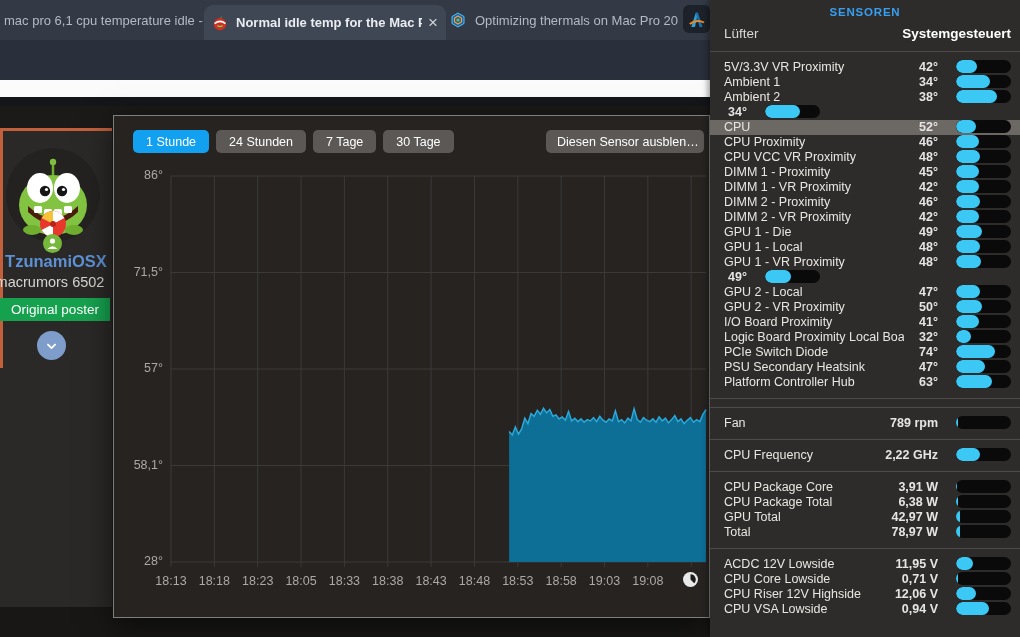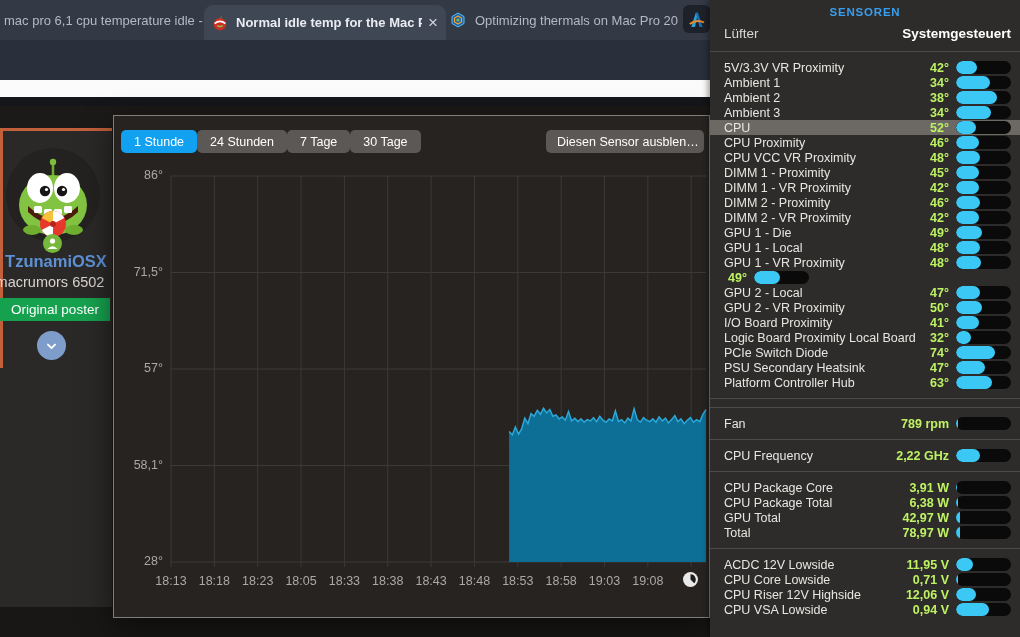--- a/index.html
+++ b/index.html
@@ -39,43 +39,43 @@
   .presence{position:absolute;left:43px;top:128px;width:19px;height:19px;}
   .username{position:absolute;left:-6px;top:146px;width:124px;text-align:center;color:#5d91d4;font-weight:700;font-size:16.5px;}
   .usertitle{position:absolute;left:-14px;top:168px;width:128px;text-align:center;color:#d6d3d0;font-size:14.5px;white-space:nowrap;}
   .op-badge{position:absolute;left:0;top:192px;width:110px;height:23px;background:#16a14f;color:#fff;
     font-size:13.5px;display:flex;align-items:center;justify-content:center;}
   .expand-btn{position:absolute;left:37px;top:225px;width:29px;height:29px;border-radius:50%;background:#7e9dcb;
     display:flex;align-items:center;justify-content:center;border:none;}
   
   .chart-window{position:absolute;left:113px;top:115px;width:597px;height:503px;background:#262321;
     border:1px solid #7e7e7e;box-sizing:border-box;box-shadow:0 8px 28px rgba(0,0,0,.55);}
-  .range-row{position:absolute;left:7px;top:14px;right:5px;height:24px;display:flex;}
+  .range-row{position:absolute;left:19px;top:14px;right:5px;height:24px;display:flex;gap:7px;}
   .rbtn{height:23px;border:none;border-radius:5px;background:#5b5855;color:#fff;font-size:12.5px;
     padding:0 13px;font-family:inherit;}
   .rbtn.active{background:#12a1f0;}
   .hide-btn{position:absolute;right:5px;top:14px;height:23px;border:none;border-radius:5px;background:#5b5855;
     color:#fff;font-size:12.5px;padding:0 11px;font-family:inherit;max-width:158px;white-space:nowrap;overflow:hidden;}
   .plot{position:absolute;left:0;top:0;width:597px;height:503px;}
   .ytick{position:absolute;width:48px;text-align:right;color:#aba8a5;font-size:12.5px;}
   .xtick{position:absolute;width:46px;text-align:center;color:#aba8a5;font-size:12.5px;}
   .clock-btn{position:absolute;left:568px;top:455px;width:17px;height:17px;border:none;background:transparent;padding:0;}
   
   .panel{position:absolute;left:710px;top:0;width:310px;height:637px;background:#2e2c2a;overflow:hidden;
     box-shadow:-2px 0 6px rgba(0,0,0,.4);}
   .panel-header{padding-top:6px;text-align:center;color:#379ff0;font-size:11.5px;font-weight:700;letter-spacing:.8px;}
   .fan-row{display:flex;justify-content:space-between;align-items:center;padding:8px 9px 0 14px;}
   .fan-label{color:#dad8d5;font-size:13.5px;}
   .fan-mode{color:#fff;font-size:13.5px;font-weight:700;}
   .psep{height:1px;background:#4d4b49;margin:8px 0;}
   .psep.first{margin-top:10px;}
-  .srow{height:15px;display:flex;align-items:center;padding:0 9px 0 14px;}
+  .srow{height:15px;display:flex;align-items:flex-start;padding:0 9px 0 14px;gap:11px;}
   .srow.hl{background:#6c6863;}
   .sname{flex:1;color:#e8e6e3;font-size:12.5px;white-space:nowrap;overflow:hidden;}
-  .sval{color:#bef264;font-size:12.5px;font-weight:700;margin:0 7px 0 4px;white-space:nowrap;}
+  .sval{color:#e5e5e5;font-size:12.5px;font-weight:700;margin:0 7px 0 4px;white-space:nowrap;}
   .sbar{width:55px;height:13px;background:#0a0a0a;border-radius:6.5px;overflow:hidden;flex:0 0 55px;}
   .sfill{display:block;height:100%;background:#3cc8f5;border-radius:6.5px;}
 </style>
 </head>
 <body>
 
 <div class="tabstrip">
   <div class="tab-partial">
     <span>mac pro 6,1 cpu temperature idle - G</span>
   </div>
@@ -252,21 +252,20 @@
         </span>
       </div>
       <div class="srow">
         <span class="sname">Ambient 2</span>
         <span class="sval">38°</span>
         <span class="sbar">
           <span class="sfill" style="width: 75%;"></span>
         </span>
       </div>
       <div class="srow">
-        <span class="sname">Ambient 3</span>
         <span class="sval">34°</span>
         <span class="sbar">
           <span class="sfill" style="width: 63%;"></span>
         </span>
       </div>
       <div class="srow hl">
         <span class="sname">CPU</span>
         <span class="sval">52°</span>
         <span class="sbar">
           <span class="sfill" style="width: 36%;"></span>

